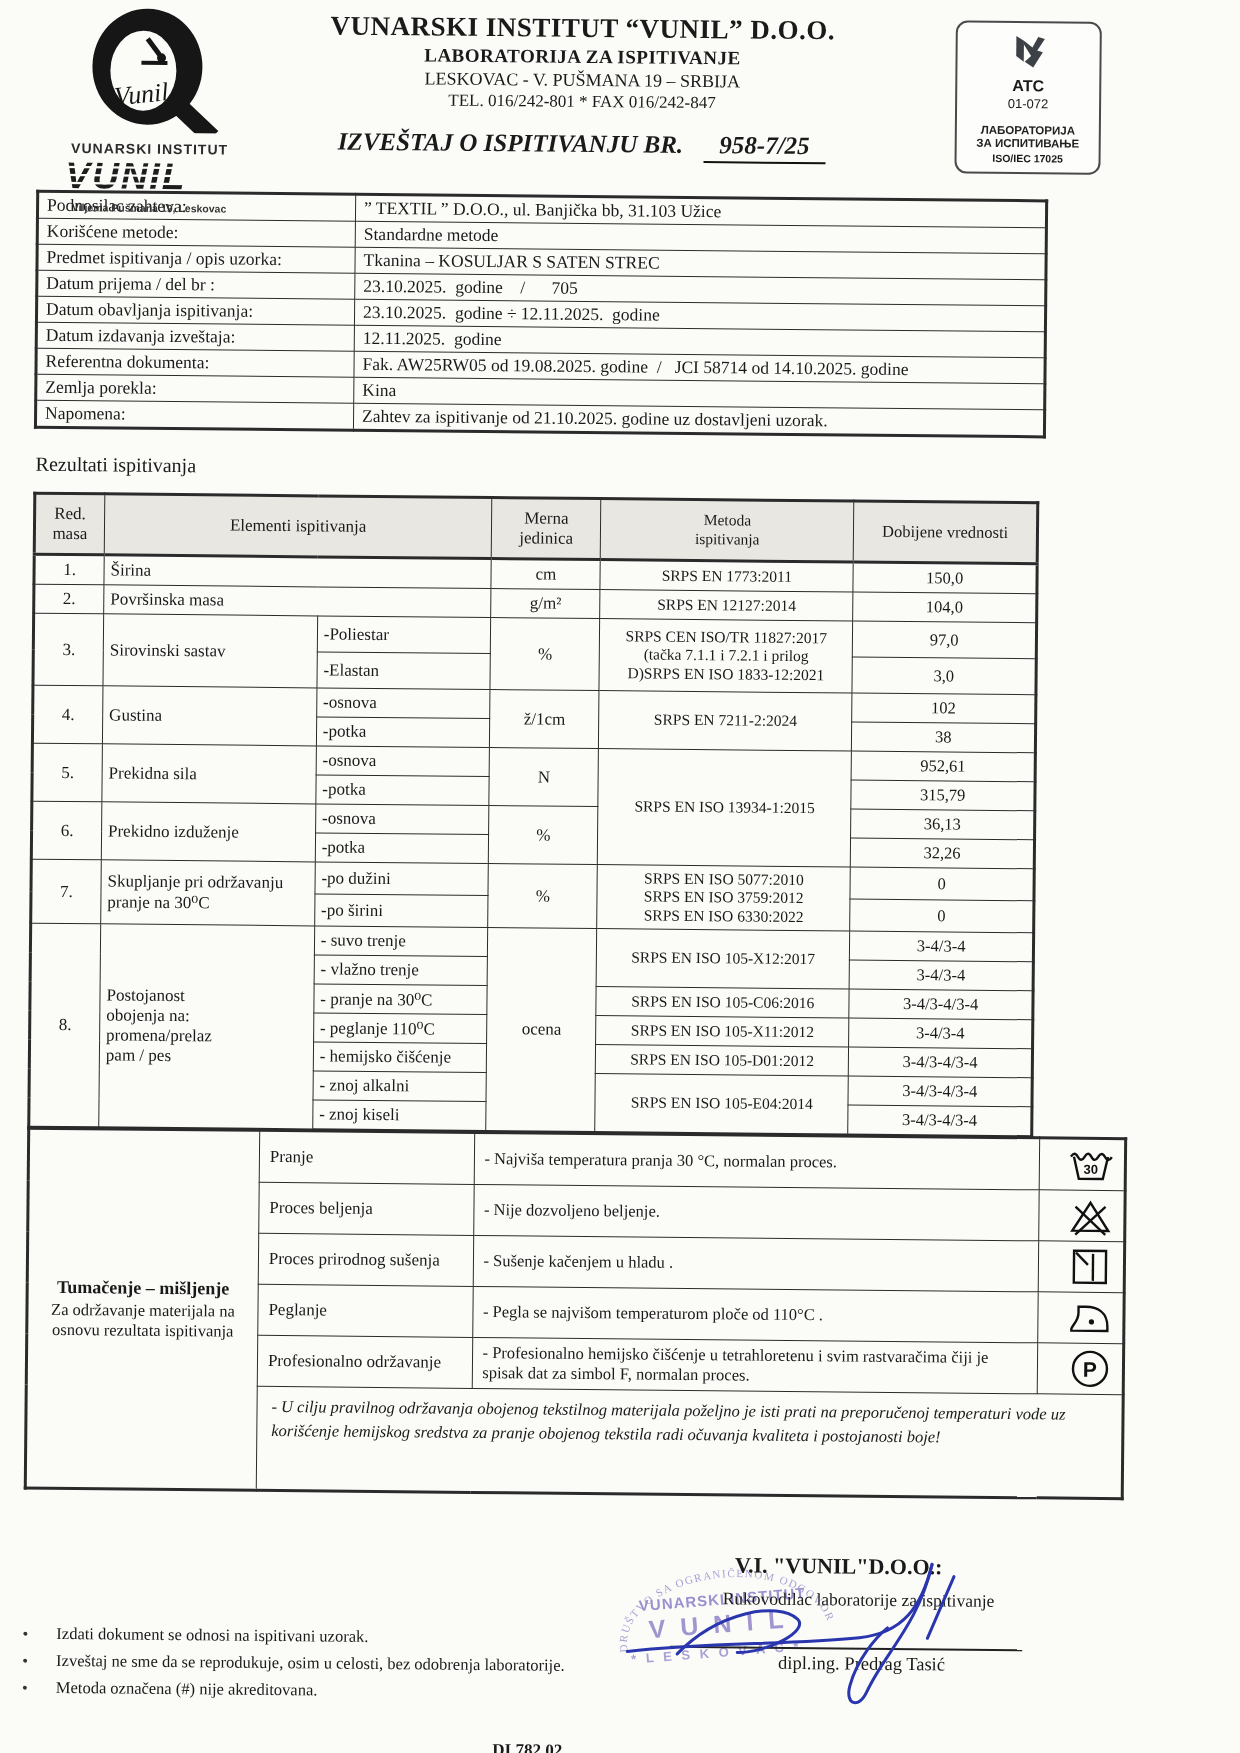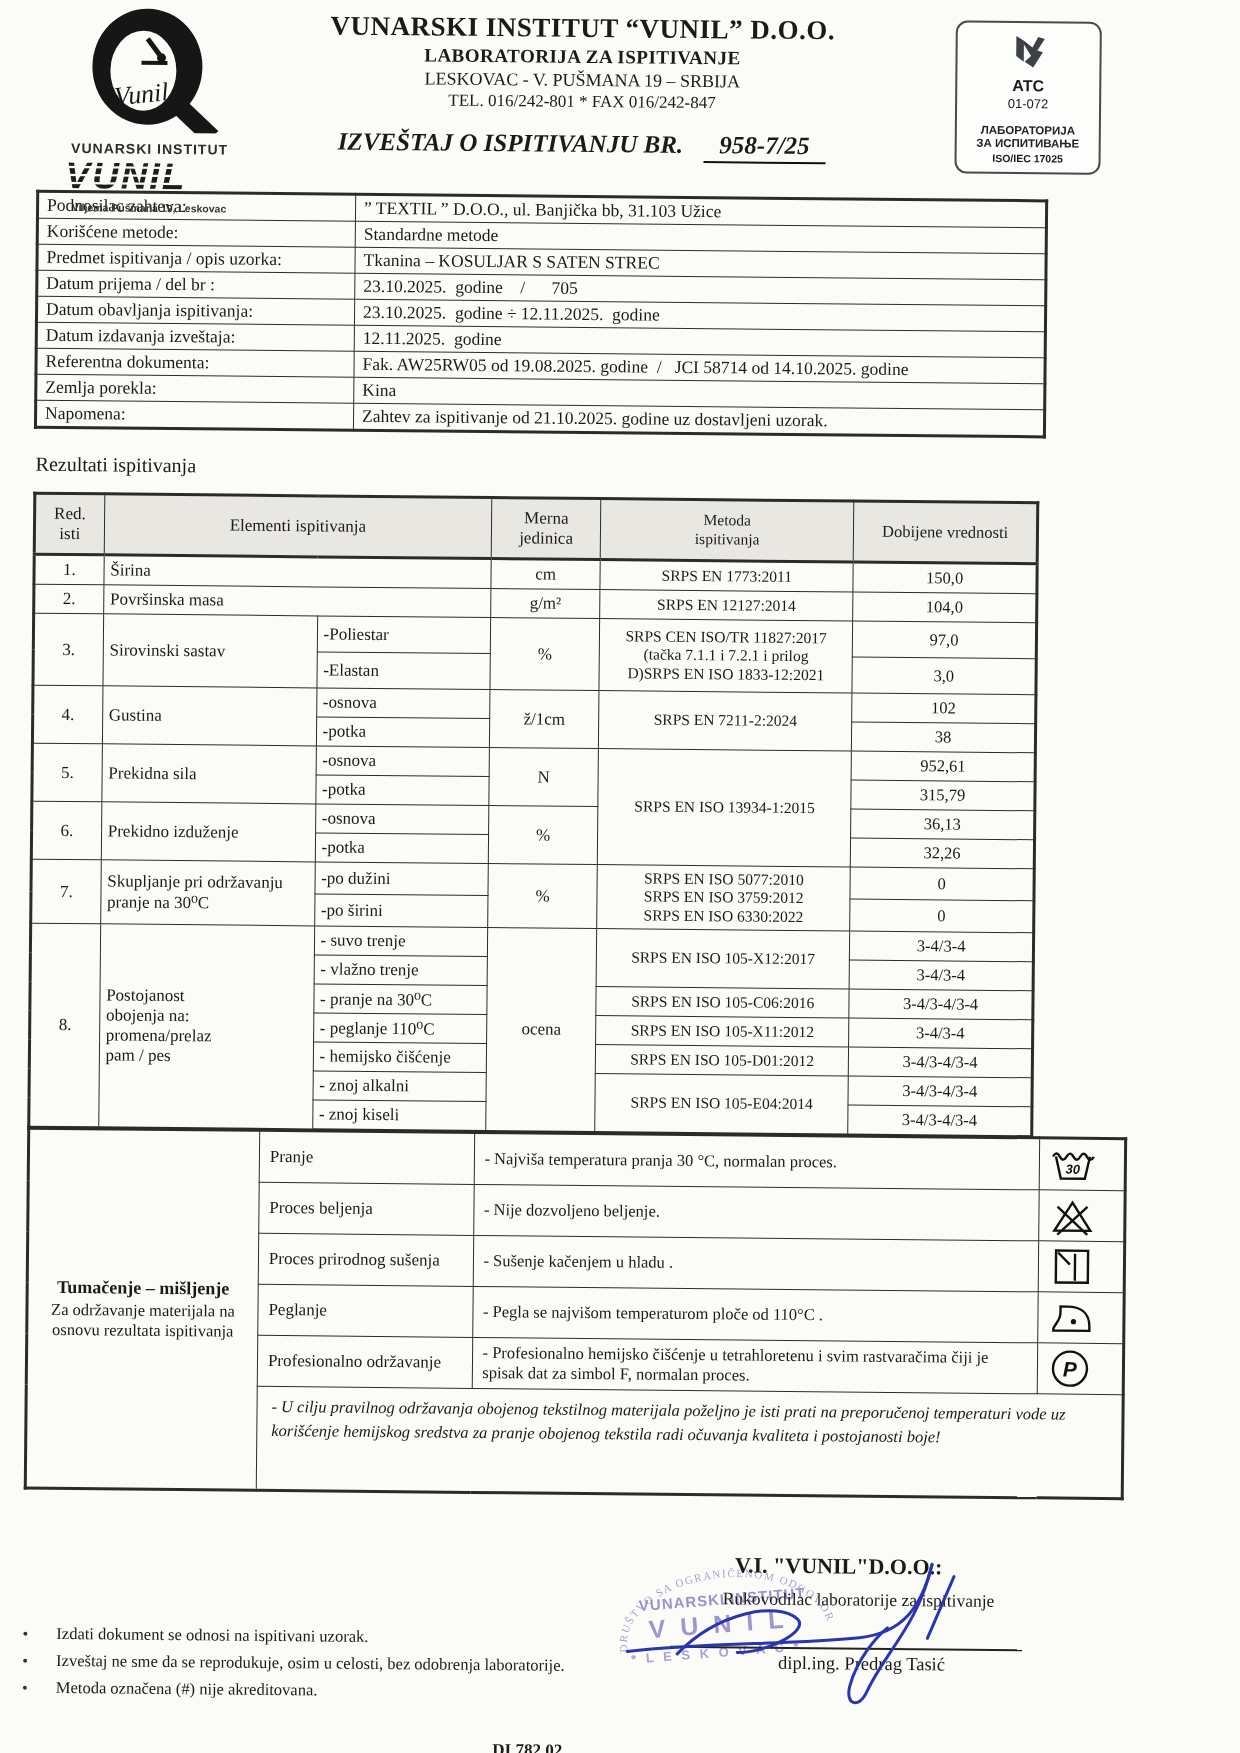--- a/index.html
+++ b/index.html
@@ -61,21 +61,21 @@
   .res tr.rt td{height:33px;}
   .res tr.rs td{height:29px;}
 
   .care{width:1100px;margin-top:-2px;border:3px solid #2b2b2b;font-size:17px;}
   .care td{padding:2px 10px;}
   .care .tum{width:212px;text-align:center;vertical-align:middle;}
   .care .tum-b{font-weight:bold;font-size:18px;}
   .care .tum-s{font-size:16.5px;margin-top:2px;}
   .care .clab{width:196px;height:46px;}
   .care .ctxt{width:556px;font-size:16.5px;}
-  .care .csymc{width:64px;text-align:left;font-style:italic;}
+  .care .csymc{width:64px;text-align:right;}
   .care .note{font-style:italic;font-size:16.5px;padding:8px 14px;height:86px;vertical-align:top;line-height:1.45;}
   .csym{display:inline-block;vertical-align:middle;}
   .csym path,.csym line,.csym rect,.csym circle{stroke:#111;stroke-width:2.4;fill:none;}
   .csym .fdot{fill:#111;stroke:none;}
   .csym text{fill:#111;font-weight:bold;font-family:"Liberation Sans",sans-serif;}
 
   
   .footer-area{position:relative;height:318px;margin-top:22px;}
   .stamp{position:absolute;left:582px;top:22px;transform:rotate(-5deg);opacity:.85;}
   .sig-company{position:absolute;left:712px;top:34px;font-size:22px;font-weight:bold;}
@@ -182,21 +182,21 @@
         </tr>
     </tbody>
   </table>
 
   <div class="section-title">Rezultati ispitivanja</div>
 
   <table class="res">
     <tbody>
       <tr>
         <td class="hd no pre">Red.
-isti</td>
+masa</td>
         <td class="hd pre" colspan="2">Elementi ispitivanja</td>
         <td class="hd unit pre">Merna
 jedinica</td>
         <td class="hd met pre">Metoda
 ispitivanja</td>
         <td class="hd val pre">Dobijene vrednosti</td>
       </tr>
 
       <tr class="rr">
         <td class="no">1.</td>

